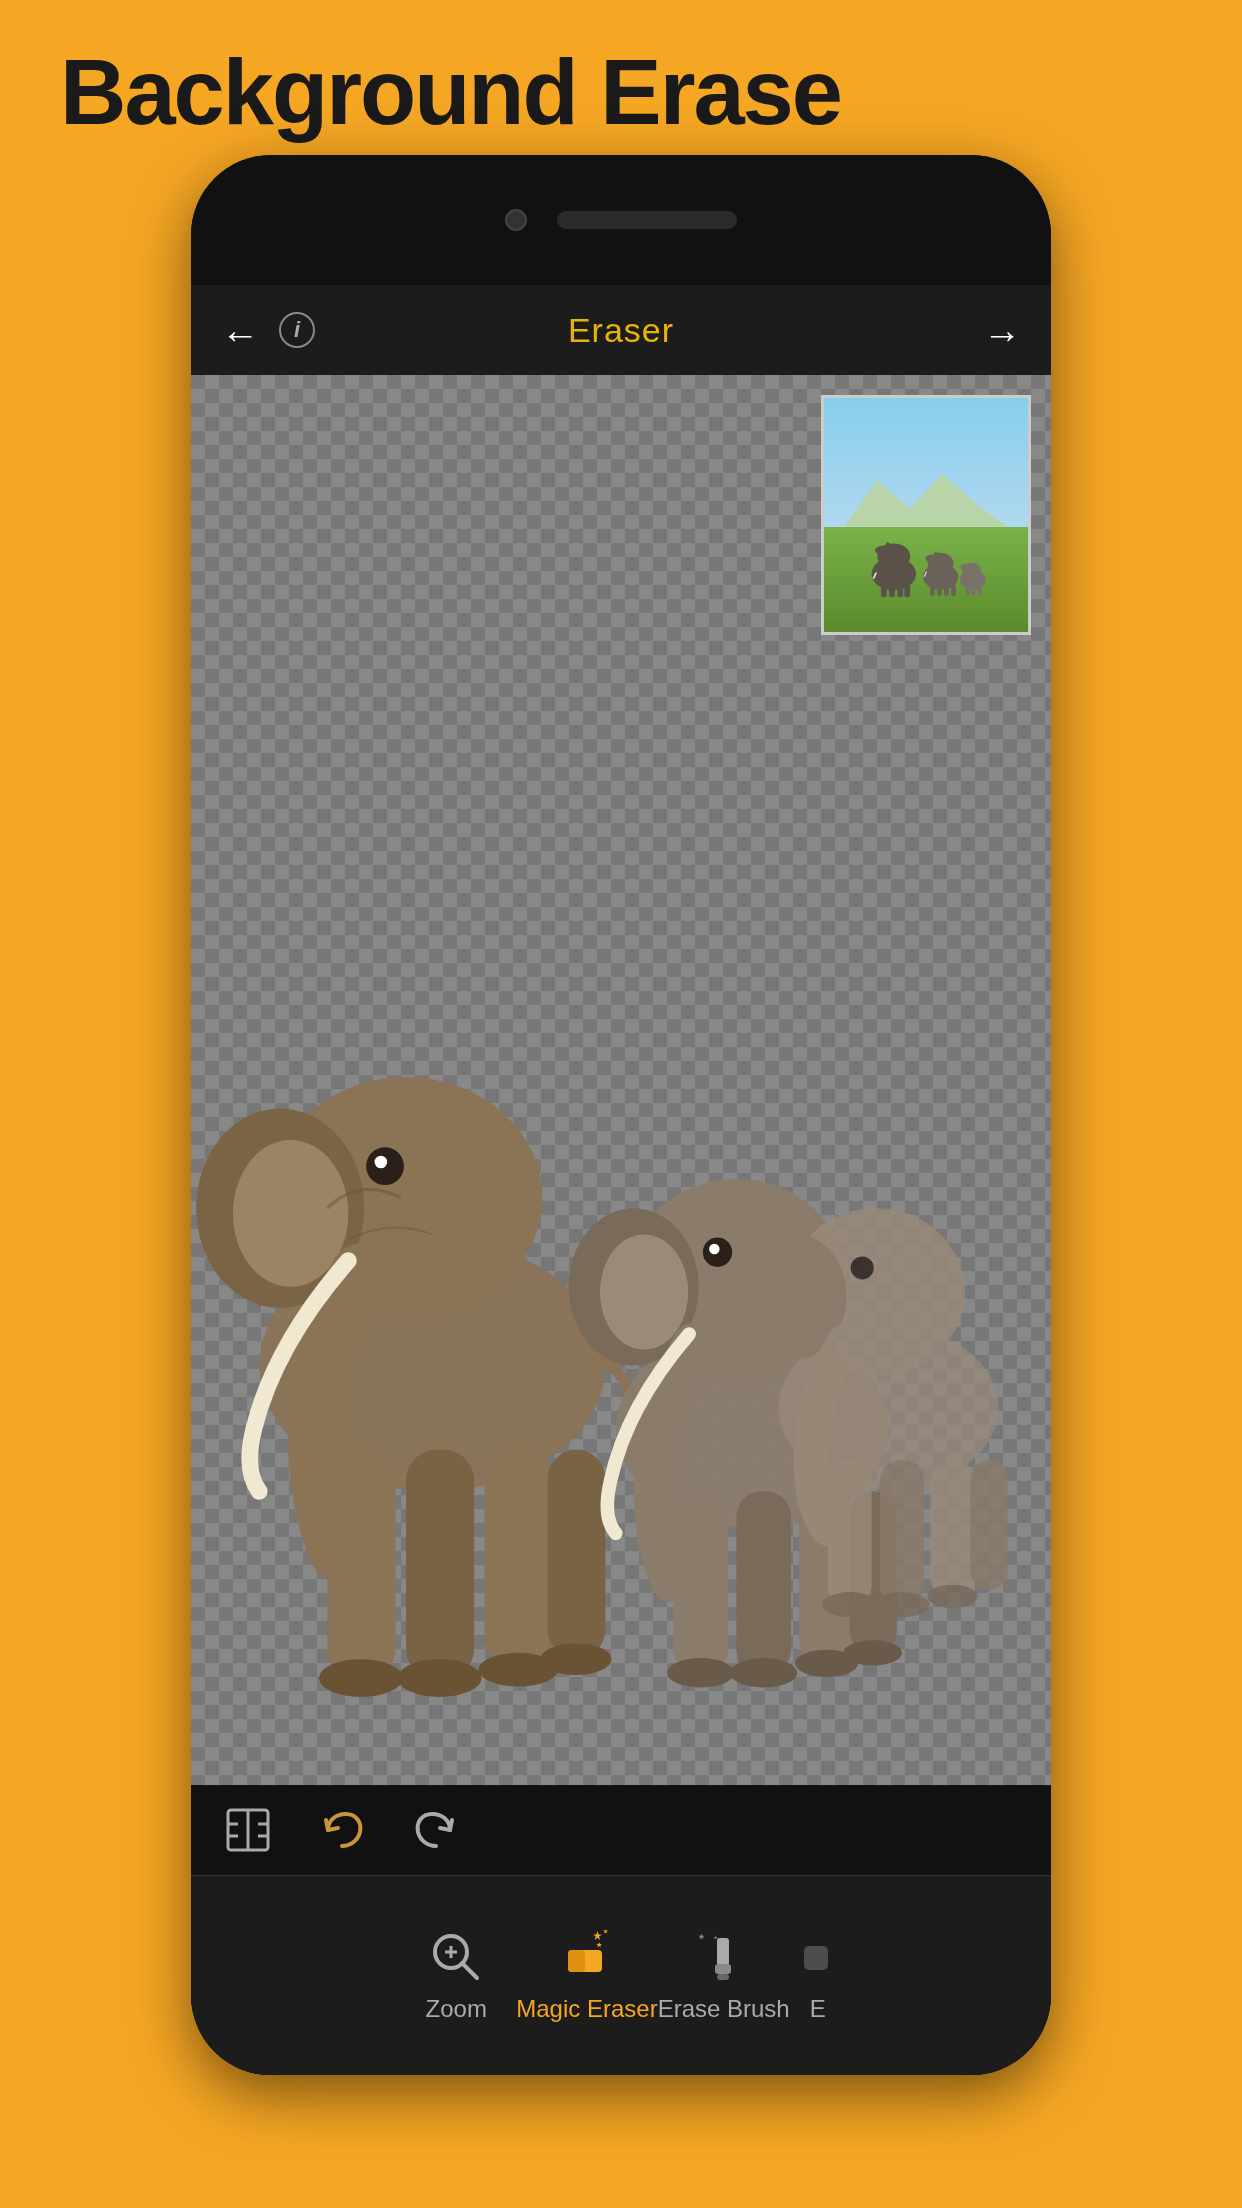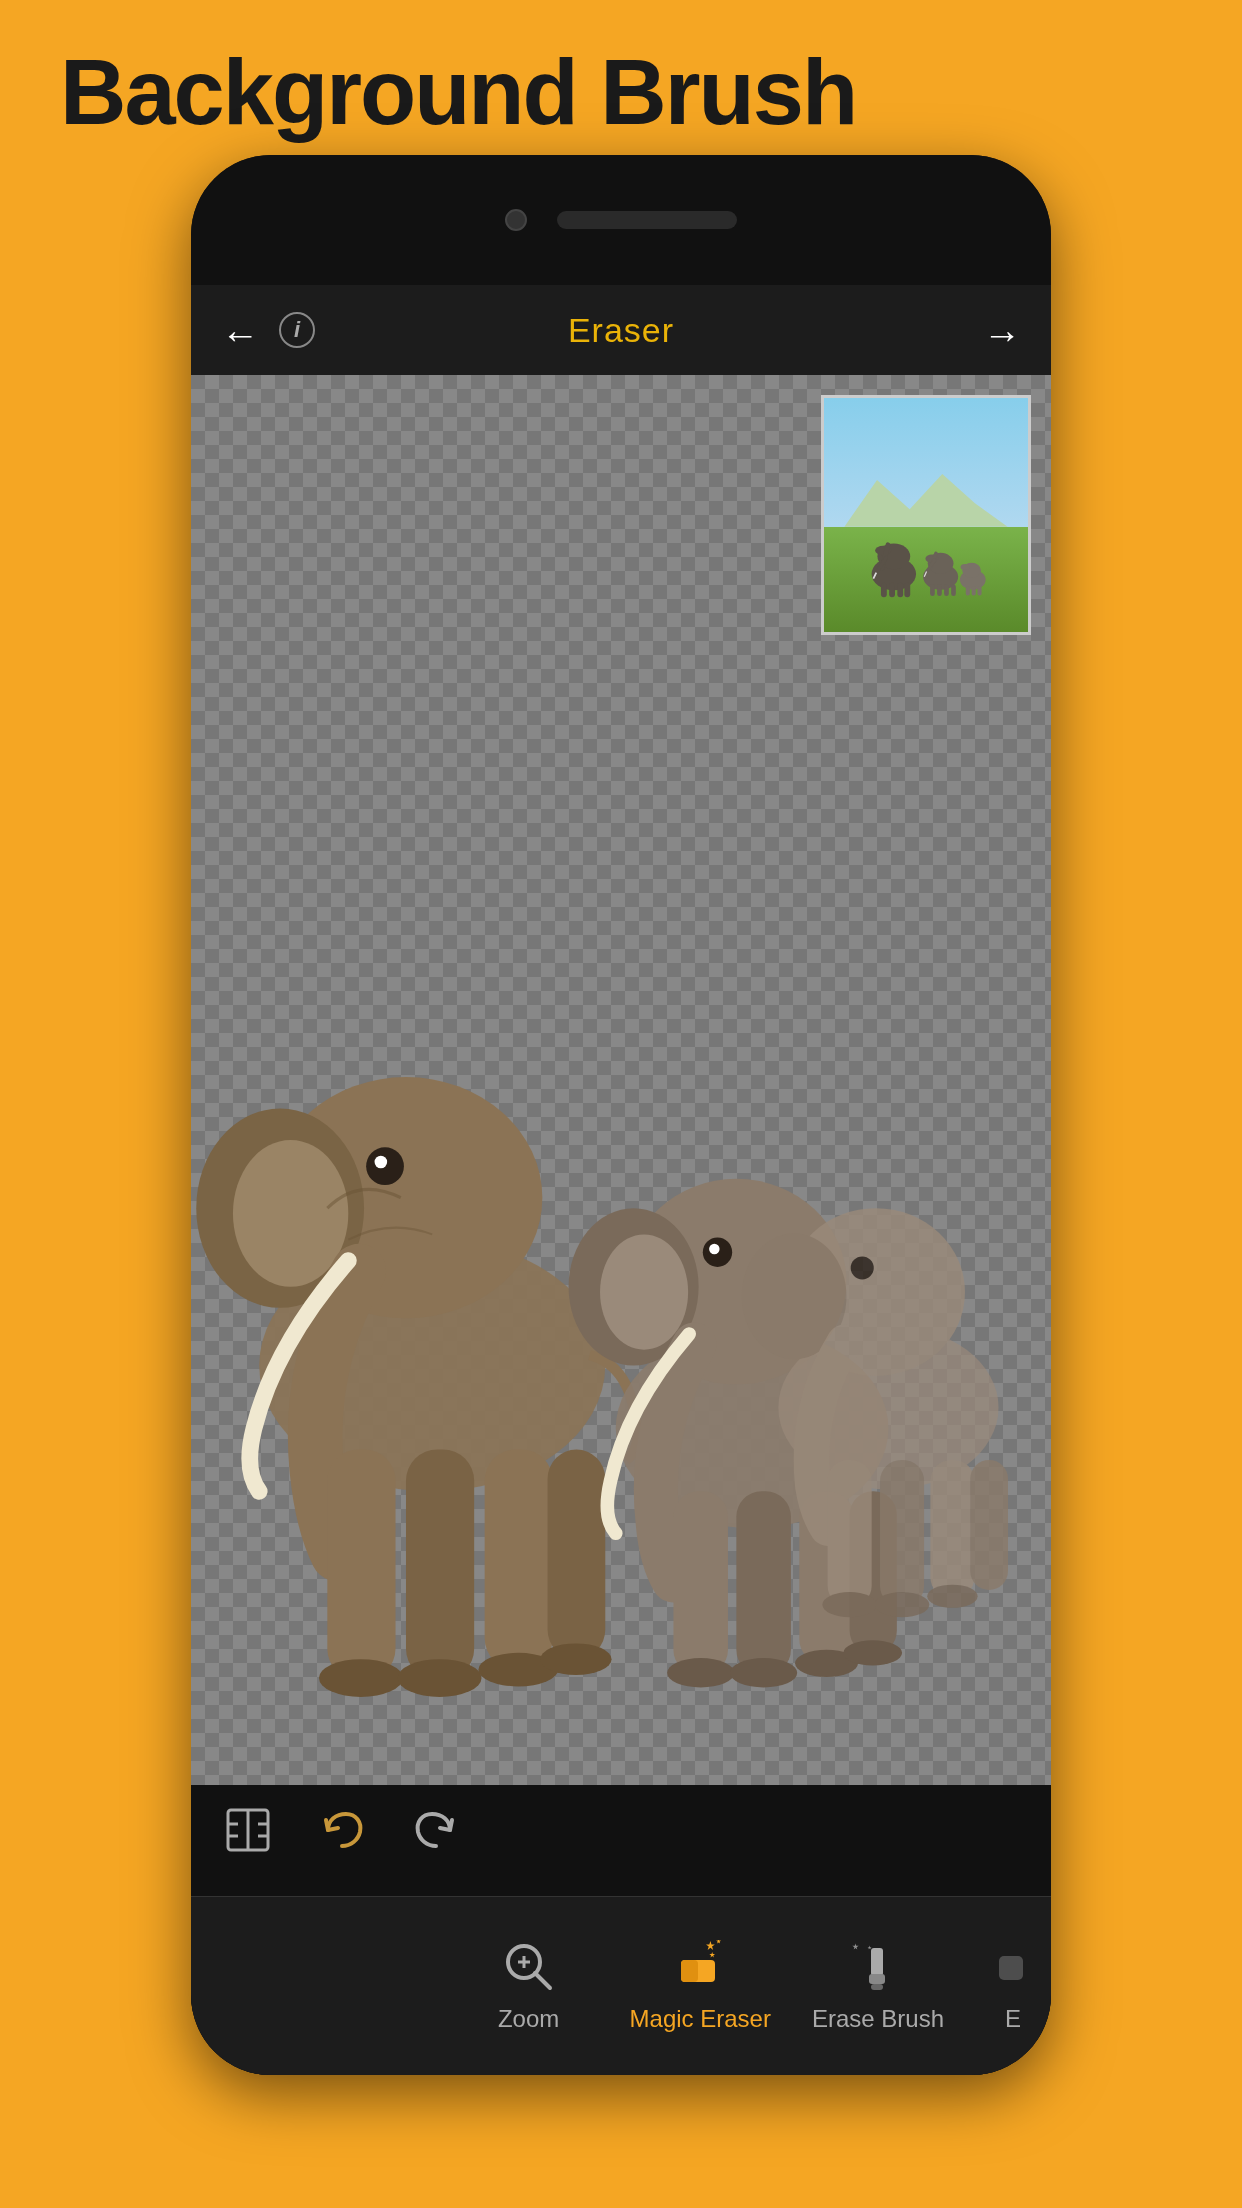--- a/index.html
+++ b/index.html
@@ -152,28 +152,27 @@
       position: relative;
       background: linear-gradient(180deg, #87CEEB 0%, #87CEEB 40%, #5a8a3a 40%, #5a8a3a 100%);
     }
 
     
     .bottom-toolbar {
       position: absolute;
       bottom: 0;
       left: 0;
       right: 0;
-      height: 179px;
+      height: 200px;
       background: #1c1c1c;
       display: flex;
       align-items: center;
-      justify-content: flex-end;
+      justify-content: center;
       padding: 0 10px;
       border-top: 1px solid #333;
-      gap: 41px;
     }
 
     .tool-item {
       display: flex;
       flex-direction: column;
       align-items: center;
       gap: 10px;
       cursor: pointer;
       min-width: 120px;
     }
@@ -242,21 +241,21 @@
         linear-gradient(-45deg, transparent 75%, #888 75%);
       background-size: 28px 28px;
       background-position: 0 0, 0 14px, 14px -14px, -14px 0px;
     }
   </style>
 </head>
 <body>
 
 <div style="position:absolute;inset:0;background:#F5A623;"></div>
 
-<div class="app-title">Background Brush</div>
+<div class="app-title">Background Erase</div>
 
 <div class="phone-frame">
 
   <div class="phone-top">
     <div class="phone-camera"></div>
     <div class="phone-speaker"></div>
   </div>
 
   <div class="side-button"></div>
 

